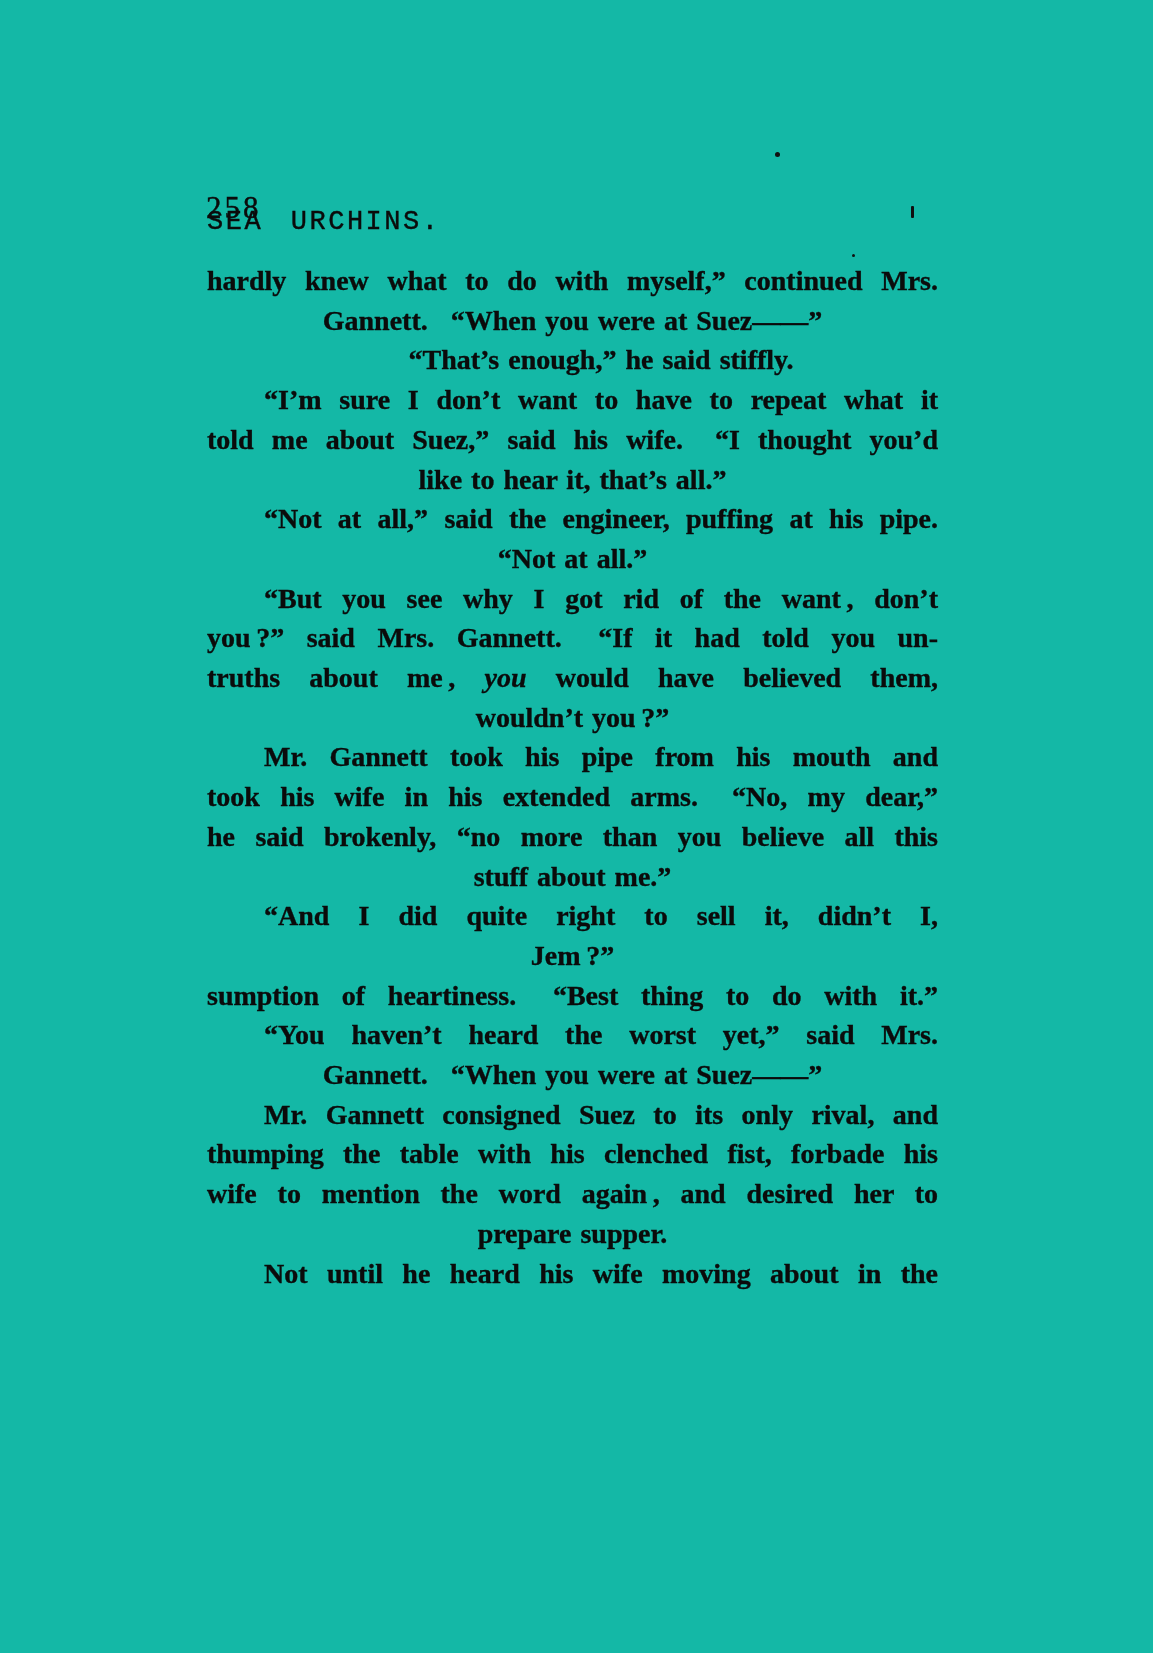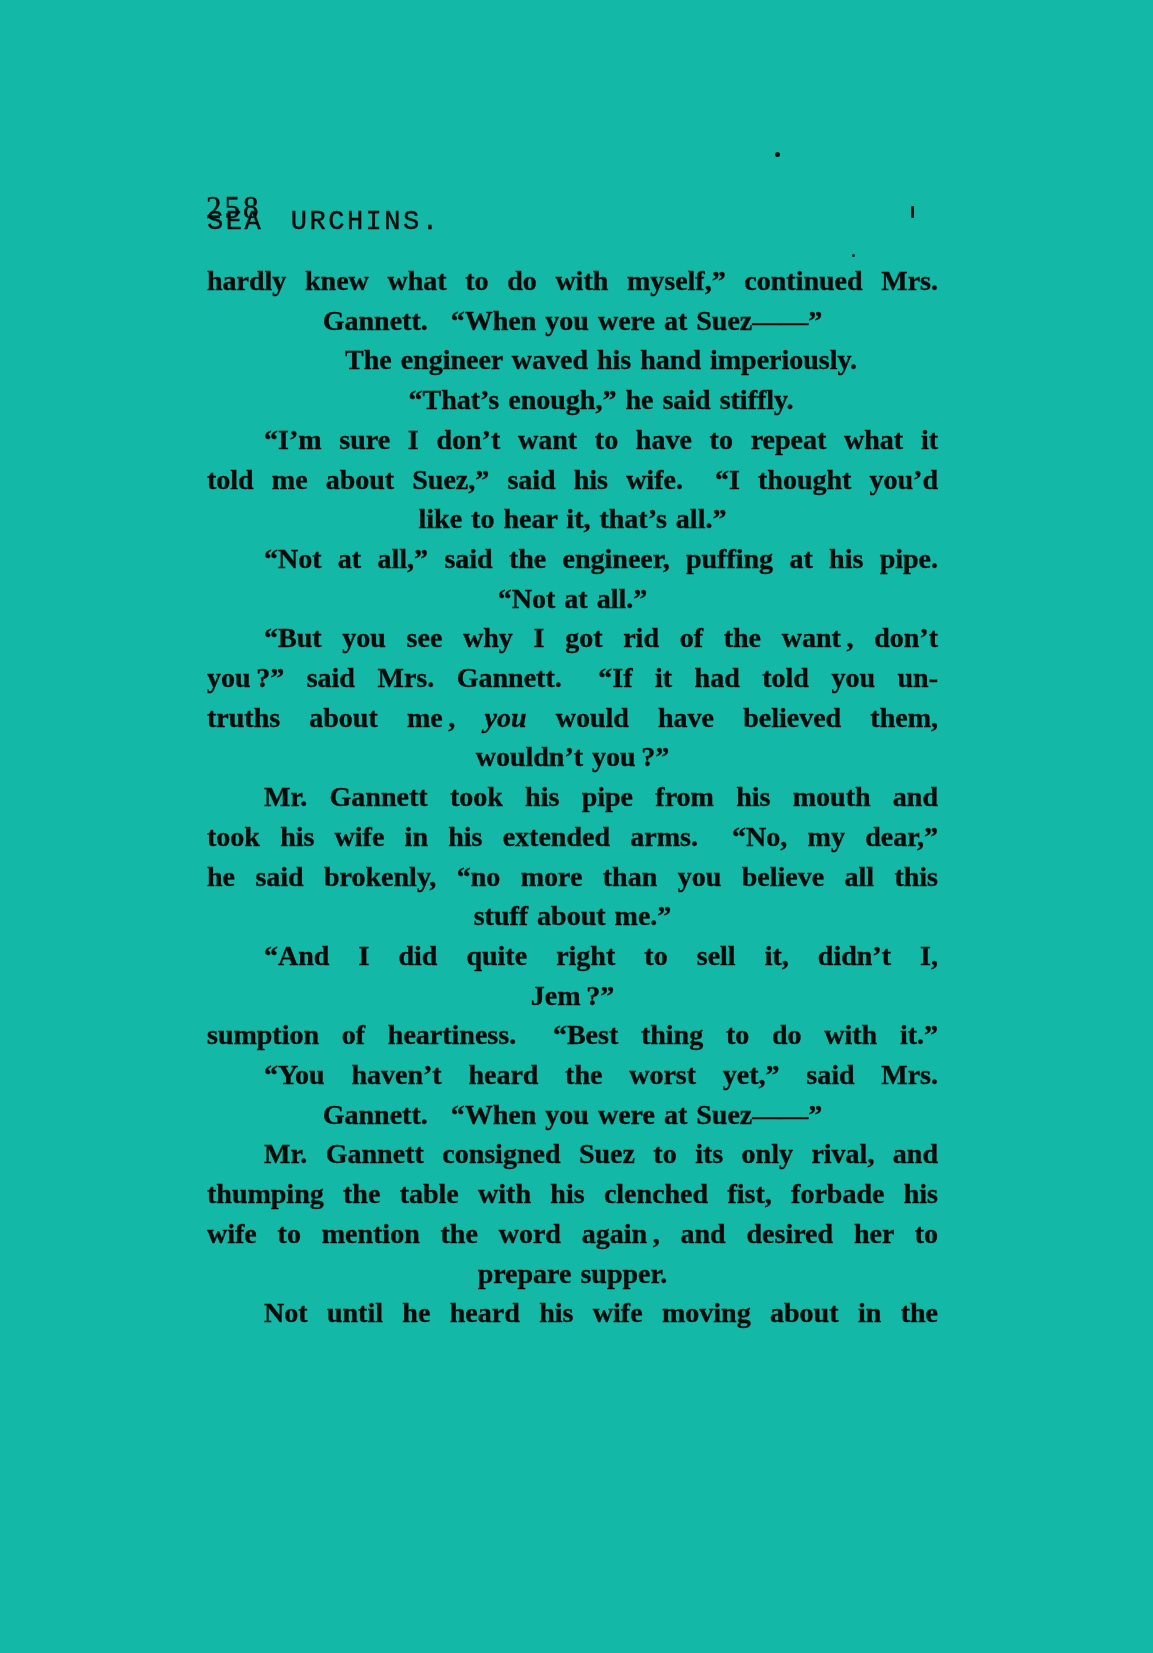--- a/index.html
+++ b/index.html
@@ -62,21 +62,20 @@
 
   <div class="folio">258</div>
 
   <div class="running-title-wrap">
     <span class="running-title">SEA URCHINS.</span>
   </div>
 
   <div class="text-block">
       <div class="line just"><span>hardly knew what to do with myself,” continued Mrs.</span></div>
       <div class="line"><span>Gannett.  “When you were at Suez——”</span></div>
-      <div class="line indent"><span>The engineer waved his hand imperiously.</span></div>
       <div class="line indent"><span>“That’s enough,” he said stiffly.</span></div>
       <div class="line just indent"><span>“I’m sure I don’t want to have to repeat what it</span></div>
       <div class="line just"><span>told me about Suez,” said his wife.  “I thought you’d</span></div>
       <div class="line"><span>like to hear it, that’s all.”</span></div>
       <div class="line just indent"><span>“Not at all,” said the engineer, puffing at his pipe.</span></div>
       <div class="line"><span>“Not at all.”</span></div>
       <div class="line just indent"><span>“But you see why I got rid of the want , don’t</span></div>
       <div class="line just"><span>you ?” said Mrs. Gannett.  “If it had told you un-</span></div>
       <div class="line just"><span>truths about me , </span><i>you</i><span> would have believed them,</span></div>
       <div class="line"><span>wouldn’t you ?”</span></div>

